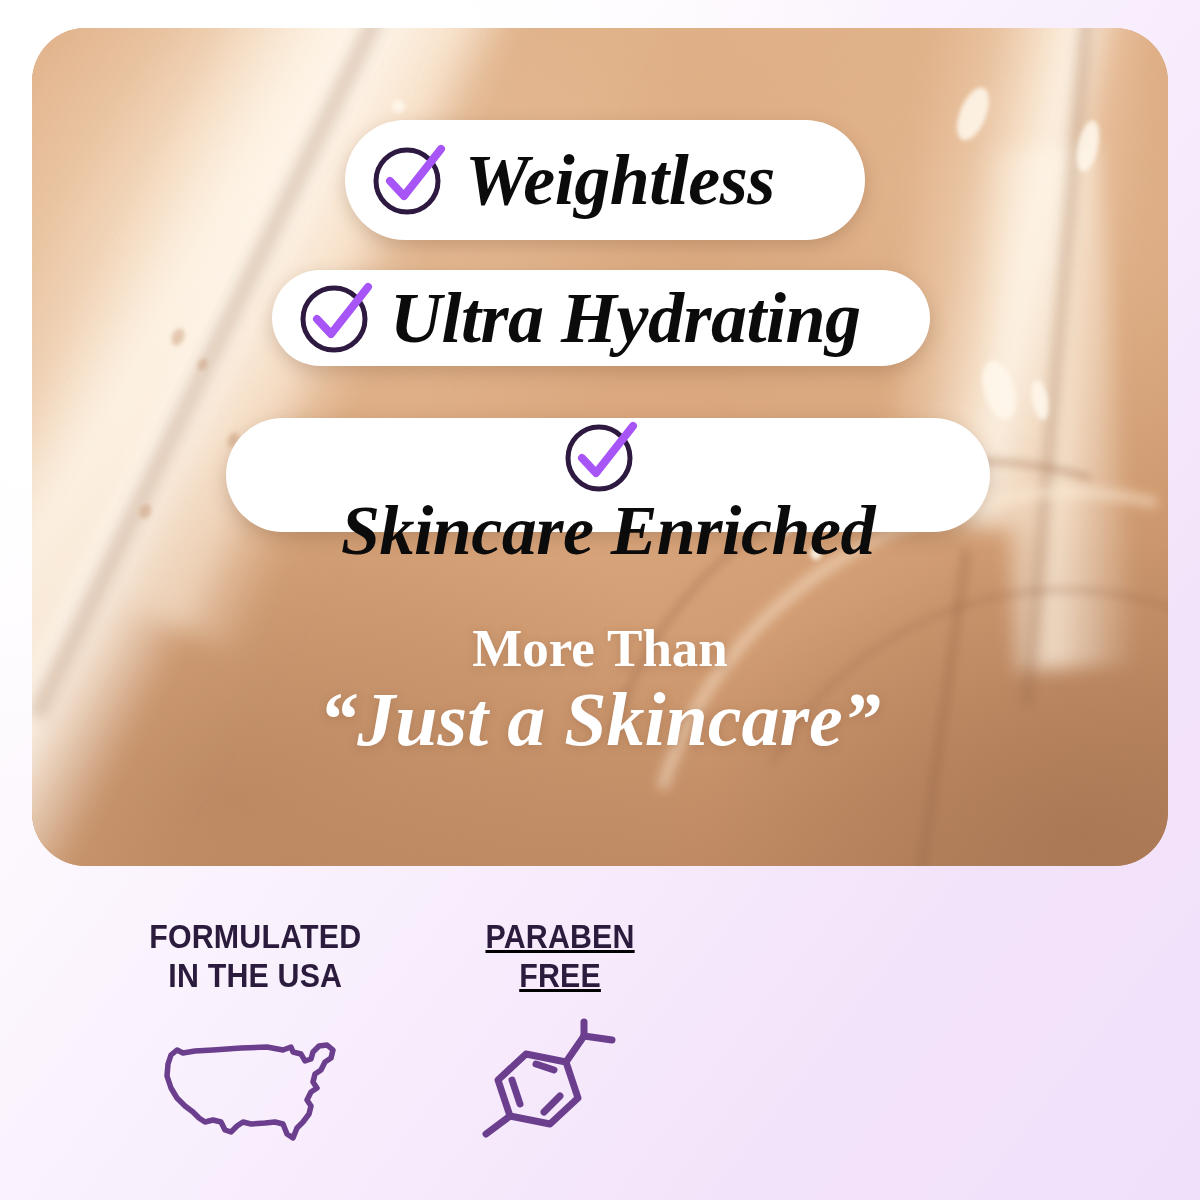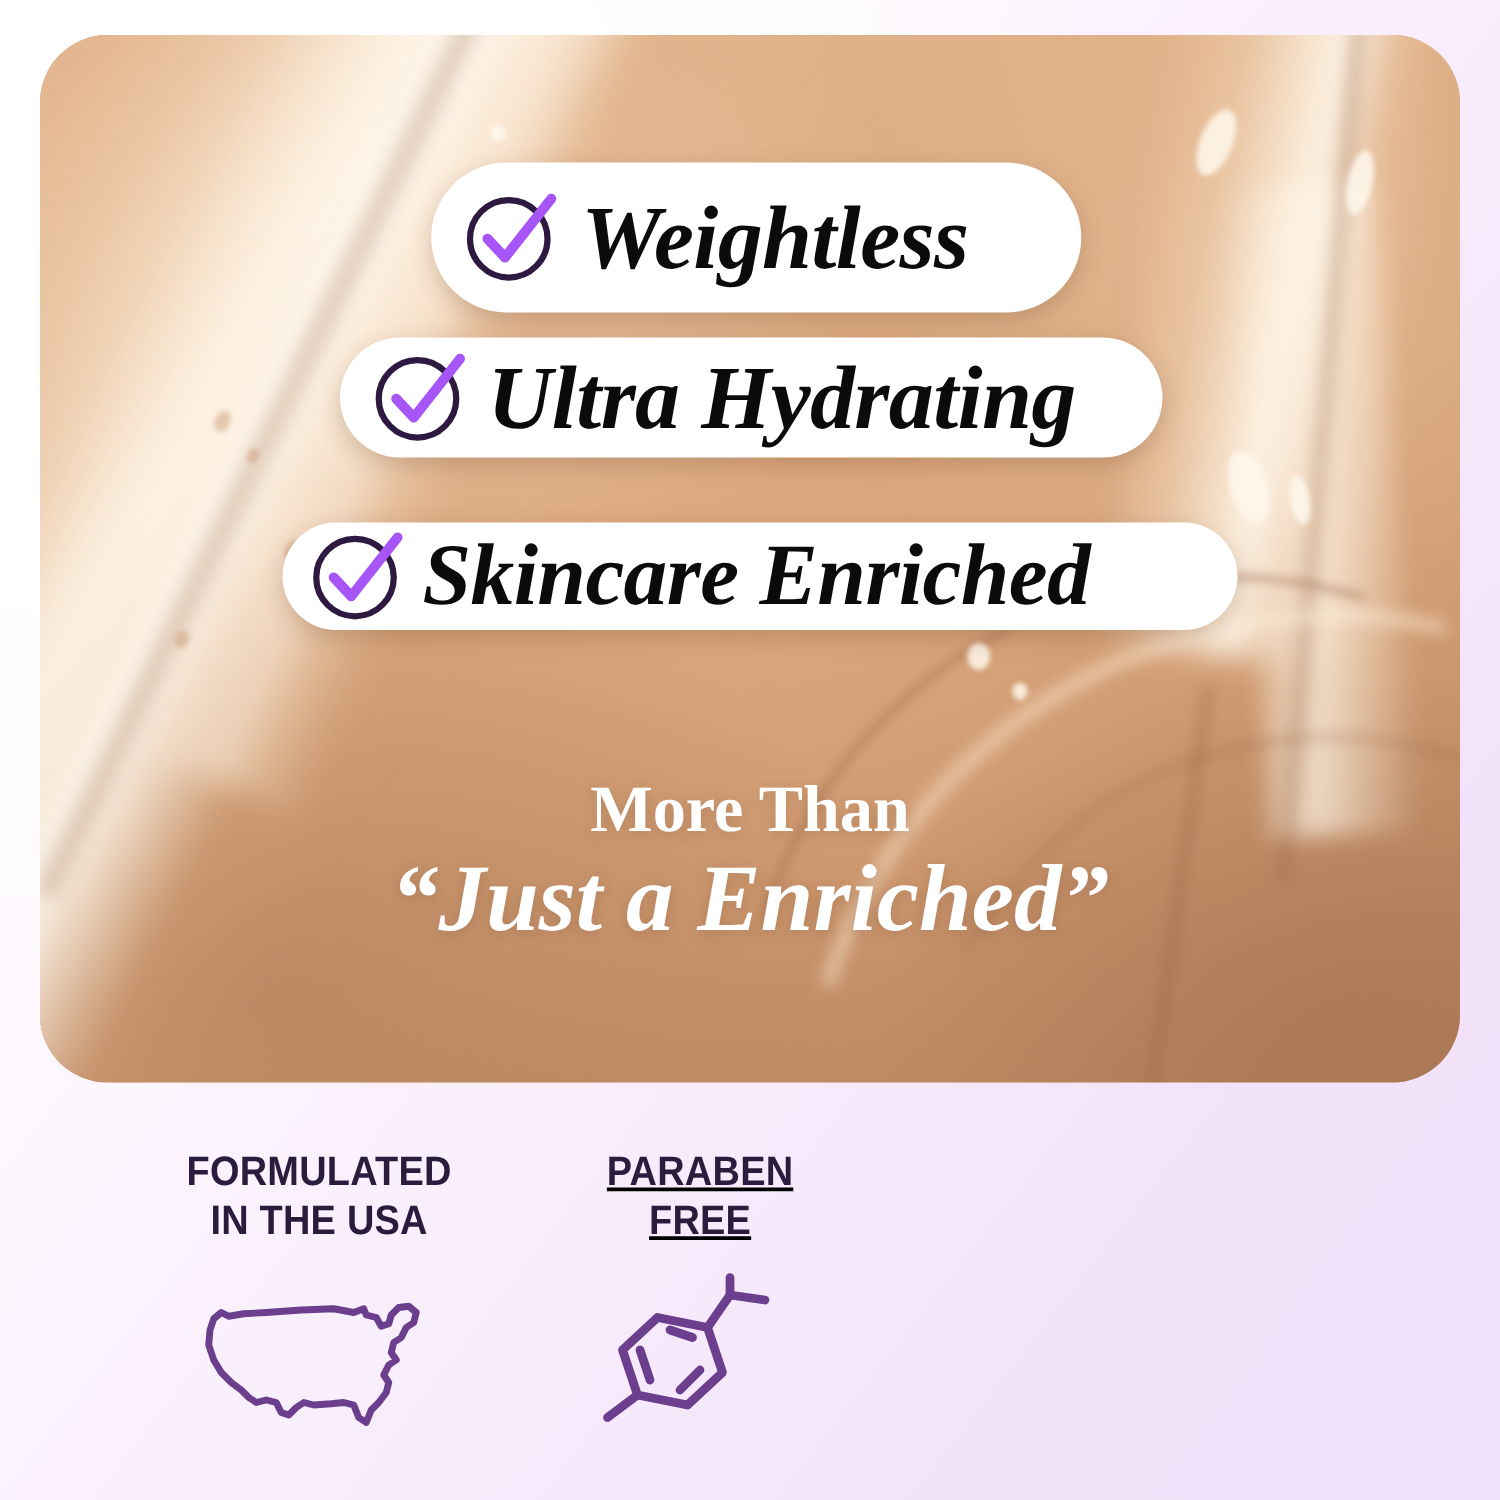--- a/index.html
+++ b/index.html
@@ -247,21 +247,21 @@
     font-style: italic;
     font-weight: 700;
     color: #0b0b0b;
     white-space: nowrap;
     line-height: 1;
     letter-spacing: -0.5px;
   }
 
   #pill-1 { left: 345px; top: 130px;  width: 520px; height: 120px; padding: 0 34px 0 26px; }
   #pill-2 { left: 272px; top: 270px;  width: 658px; height: 96px; padding: 0 34px 0 26px; }
-  #pill-3 { left: 226px; top: 418px;  width: 764px; height: 86px; padding: 0 34px 0 22px; }
+  #pill-3 { left: 226px; top: 418px;  width: 764px; height: 114px; padding: 0 34px 0 22px; flex-direction: column; }
 
   #pill-1 .pill-label { font-size: 72px; margin-left: 16px; }
   #pill-2 .pill-label { font-size: 72px; margin-left: 14px; }
   #pill-3 .pill-label { font-size: 70px; margin-left: 12px; }
 
   
   #headline {
     position: absolute;
     left: 0;
     top: 622px;
@@ -358,21 +358,21 @@
     <div class="spec" style="left:952px; top:332px; width:30px; height:60px; transform:rotate(-16deg);"></div>
     <div class="spec" style="left:1000px; top:352px; width:16px; height:40px; transform:rotate(-10deg);"></div>
     <div class="spec" style="left:742px; top:486px; width:18px; height:22px;"></div>
     <div class="spec" style="left:778px; top:518px; width:12px; height:14px;"></div>
     <div class="spec" style="left:360px; top:72px; width:13px; height:13px;"></div>
     <div class="spec dim" style="left:140px; top:300px; width:12px; height:18px; transform:rotate(24deg);"></div>
     <div class="spec dim" style="left:196px; top:404px; width:10px; height:16px; transform:rotate(24deg);"></div>
     <div class="spec dim" style="left:108px; top:476px; width:11px; height:15px; transform:rotate(24deg);"></div>
     <div class="spec dim" style="left:166px; top:330px; width:9px; height:13px; transform:rotate(24deg);"></div>
 
-    <div class="pill" id="pill-1" style="left:313px; top:102px;">
+    <div class="pill" id="pill-1" style="left:313px; top:92px;">
       <span class="check-wrap">
         <svg viewBox="0 0 78 78" aria-hidden="true">
           <circle cx="36" cy="40" r="31" fill="none" stroke="#2E1A40" stroke-width="5"></circle>
           <path d="M19 40 L33 55 L70 8" fill="none" stroke="#A855F7" stroke-width="8" stroke-linecap="round" stroke-linejoin="round"></path>
         </svg>
       </span>
       <span class="pill-label">Weightless</span>
     </div>
 
     <div class="pill" id="pill-2" style="left:240px; top:242px;">
@@ -390,21 +390,21 @@
         <svg viewBox="0 0 78 78" aria-hidden="true">
           <circle cx="36" cy="40" r="31" fill="none" stroke="#2E1A40" stroke-width="5"></circle>
           <path d="M19 40 L33 55 L70 8" fill="none" stroke="#A855F7" stroke-width="8" stroke-linecap="round" stroke-linejoin="round"></path>
         </svg>
       </span>
       <span class="pill-label">Skincare Enriched</span>
     </div>
 
     <div id="headline" style="left:-32px; top:594px;">
       <span id="headline-line-1">More Than</span>
-      <span id="headline-line-2">“Just a Enriched”</span>
+      <span id="headline-line-2">“Just a Skincare”</span>
     </div>
   </div>
 
   <div id="badges">
 
     <div class="badge" id="badge-usa">
       <div class="badge-label">
         <span>FORMULATED</span><br>
         <span>IN THE USA</span>
       </div>

